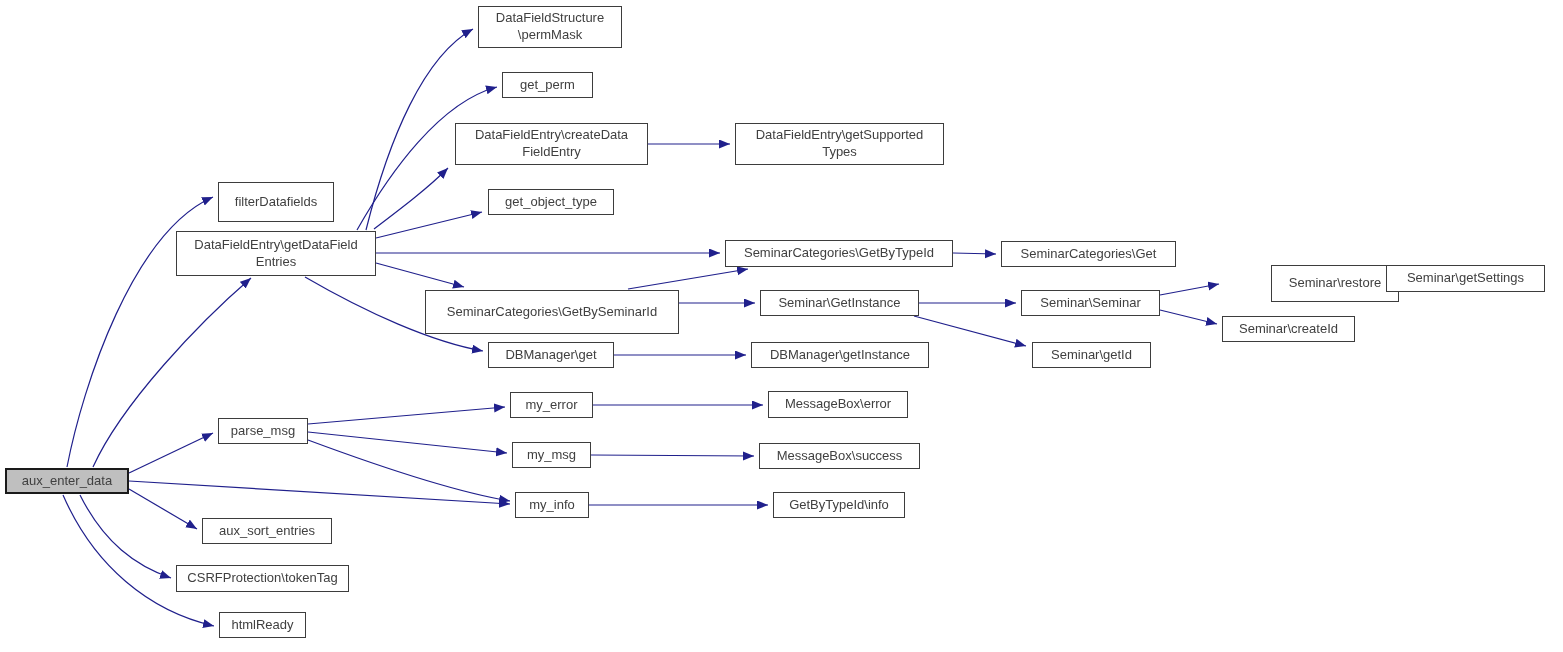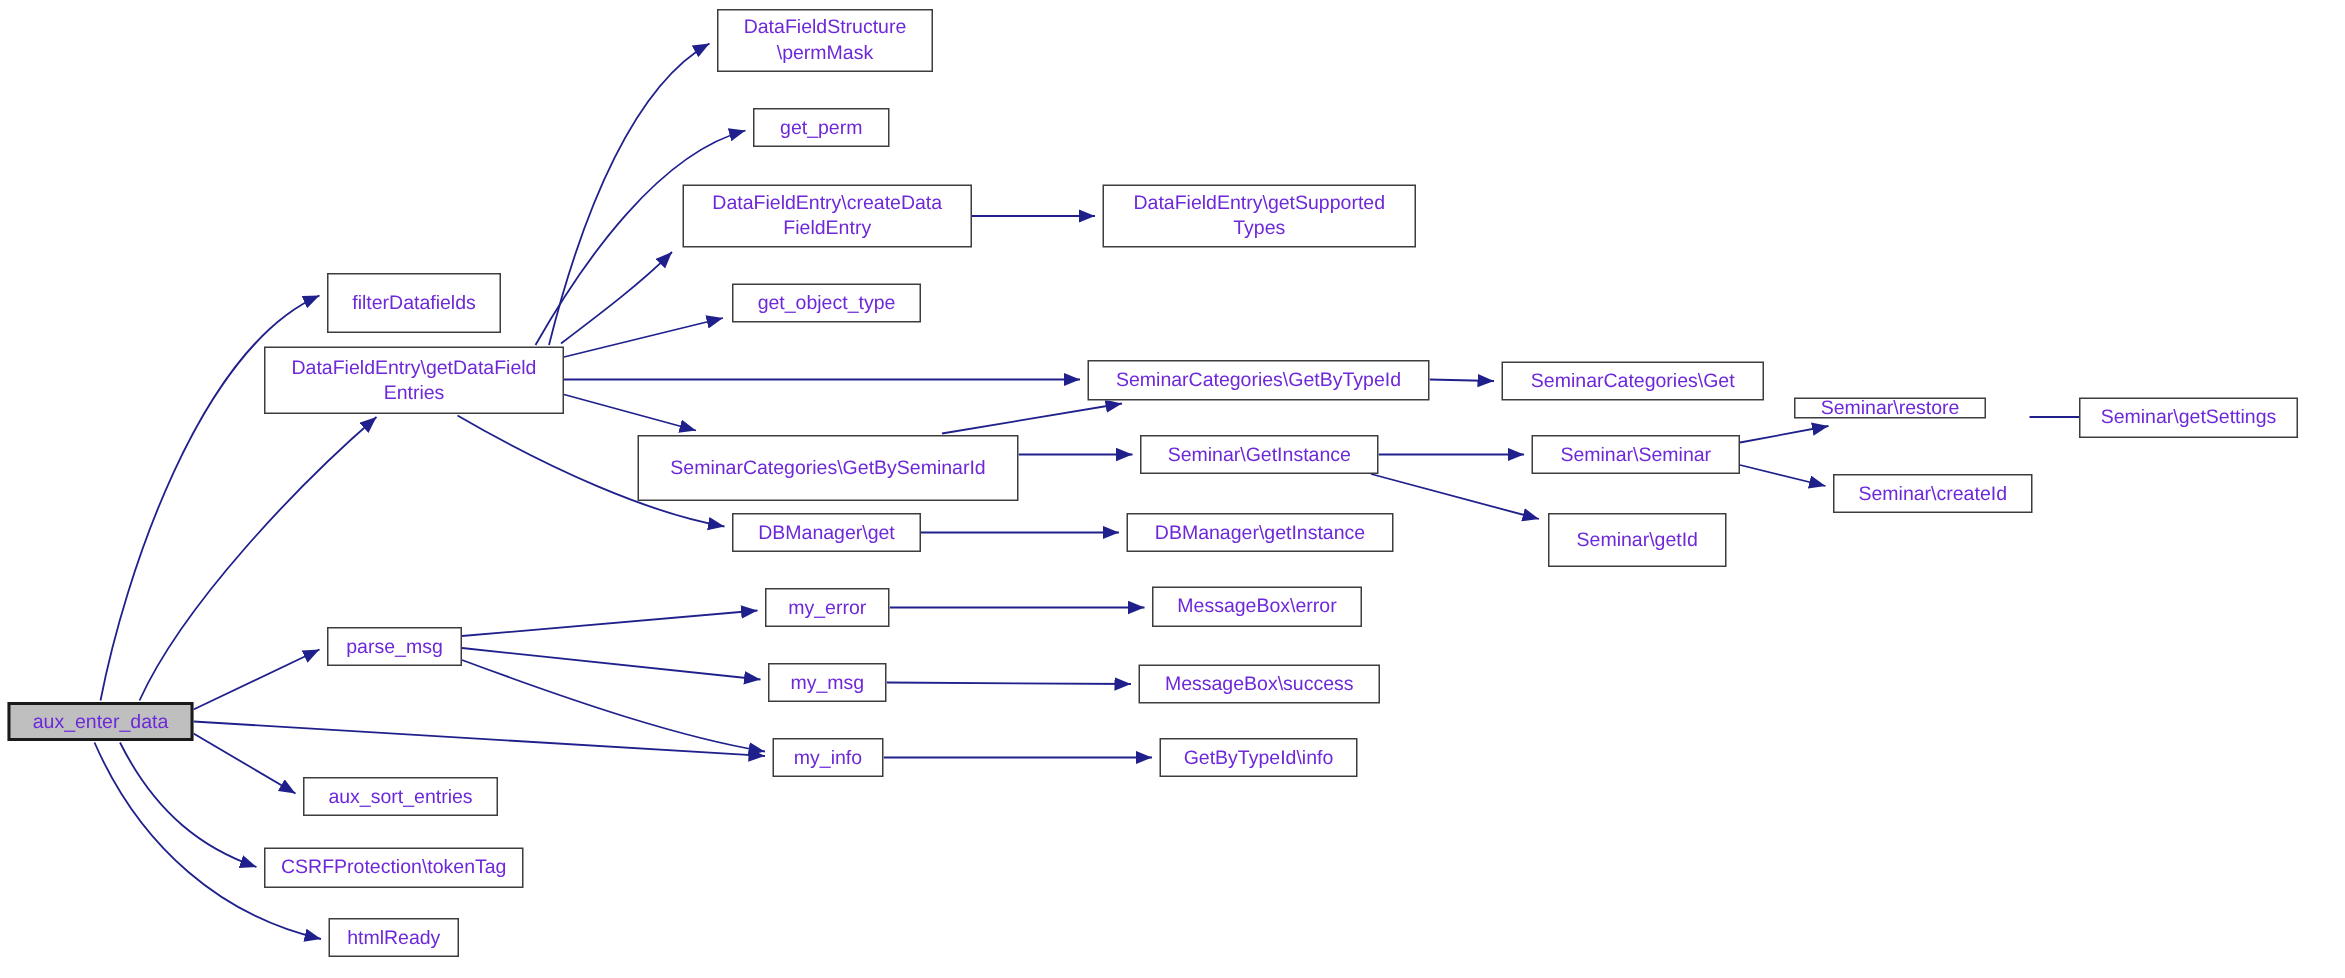--- a/index.html
+++ b/index.html
@@ -20,21 +20,21 @@
   svg.edges path.edge {
     fill: none;
     stroke: #20208c;
     stroke-width: 1.2;
   }
   .node {
     position: absolute;
     box-sizing: border-box;
     background: #ffffff;
     border: 1px solid #3d3d3d;
-    color: #6d28d9;
+    color: #404040;
     display: flex;
     align-items: center;
     justify-content: center;
     text-align: center;
     font-size: 13px;
     line-height: 1.3;
     white-space: pre-line;
     z-index: 2;
     cursor: pointer;
   }
@@ -97,24 +97,24 @@
   <div class="node" style="left:455px;top:123px;width:193px;height:42px">DataFieldEntry\createData
 FieldEntry</div>
   <div class="node" style="left:735px;top:123px;width:209px;height:42px">DataFieldEntry\getSupported
 Types</div>
   <div class="node" style="left:488px;top:189px;width:126px;height:26px">get_object_type</div>
   <div class="node" style="left:1001px;top:241px;width:175px;height:26px">SeminarCategories\Get</div>
   <div class="node" style="left:725px;top:240px;width:228px;height:27px">SeminarCategories\GetByTypeId</div>
   <div class="node" style="left:425px;top:290px;width:254px;height:44px">SeminarCategories\GetBySeminarId</div>
   <div class="node" style="left:760px;top:290px;width:159px;height:26px">Seminar\GetInstance</div>
   <div class="node" style="left:1021px;top:290px;width:139px;height:26px">Seminar\Seminar</div>
-  <div class="node" style="left:1196px;top:265px;width:128px;height:14px">Seminar\restore</div>
-  <div class="node" style="left:1386px;top:265px;width:146px;height:27px">Seminar\getSettings</div>
+  <div class="node" style="left:1271px;top:265px;width:128px;height:37px">Seminar\restore</div>
+  <div class="node" style="left:1386px;top:265px;width:159px;height:27px">Seminar\getSettings</div>
   <div class="node" style="left:1222px;top:316px;width:133px;height:26px">Seminar\createId</div>
-  <div class="node" style="left:1032px;top:342px;width:119px;height:36px">Seminar\getId</div>
+  <div class="node" style="left:1032px;top:342px;width:119px;height:26px">Seminar\getId</div>
   <div class="node" style="left:488px;top:342px;width:126px;height:26px">DBManager\get</div>
   <div class="node" style="left:751px;top:342px;width:178px;height:26px">DBManager\getInstance</div>
   <div class="node" style="left:218px;top:418px;width:90px;height:26px">parse_msg</div>
   <div class="node" style="left:510px;top:392px;width:83px;height:26px">my_error</div>
   <div class="node" style="left:512px;top:442px;width:79px;height:26px">my_msg</div>
   <div class="node" style="left:515px;top:492px;width:74px;height:26px">my_info</div>
   <div class="node" style="left:768px;top:391px;width:140px;height:27px">MessageBox\error</div>
   <div class="node" style="left:759px;top:443px;width:161px;height:26px">MessageBox\success</div>
   <div class="node" style="left:773px;top:492px;width:132px;height:26px">GetByTypeId\info</div>
   <div class="node" style="left:202px;top:518px;width:130px;height:26px">aux_sort_entries</div>

